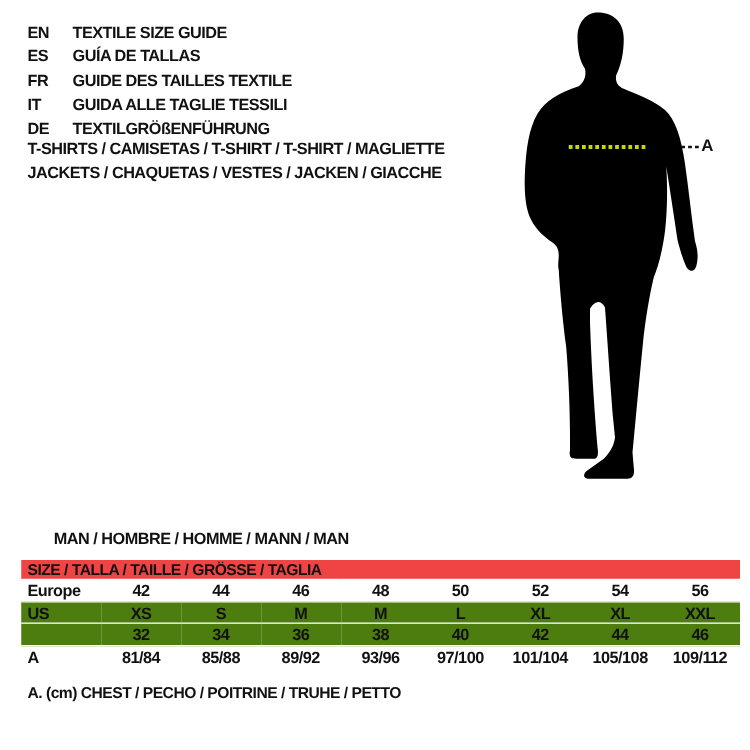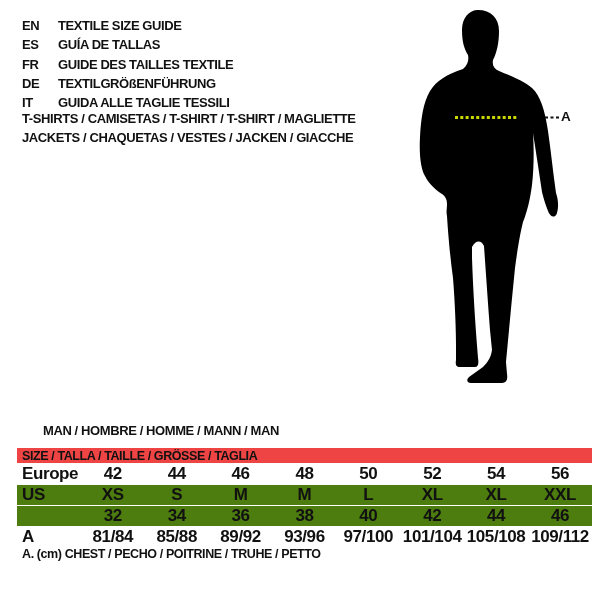--- a/index.html
+++ b/index.html
@@ -33,21 +33,21 @@
   .size-table{
     position:absolute;left:17px;top:448px;width:575px;
     border-collapse:collapse;table-layout:fixed;
   }
   .size-table th{
     background:#ef4444;height:15px;text-align:left;
     font-size:12.5px;font-weight:700;letter-spacing:-0.4px;
     padding:0 0 0 5px;
   }
   .size-table td{
-    height:16.7px;padding:0;font-size:17px;font-weight:700;letter-spacing:-0.4px;
+    height:16.7px;padding:0;font-size:13px;font-weight:700;letter-spacing:-0.4px;
     text-align:center;vertical-align:middle;white-space:nowrap;
   }
   .size-table td.row-label{text-align:left;padding-left:5px;width:68px;}
   .size-table tr.shaded td{background:#4d7c0f;}
   .size-table tr{border-bottom:1px solid #ffffff;}
 
   
   .footnote{position:absolute;left:22px;top:547px;font-size:12.5px;white-space:nowrap;}
 </style>
 </head>
@@ -60,26 +60,26 @@
   </div>
   <div class="lang-row">
     <span class="lang-code">ES</span>
     <span class="lang-name">GUÍA DE TALLAS</span>
   </div>
   <div class="lang-row">
     <span class="lang-code">FR</span>
     <span class="lang-name">GUIDE DES TAILLES TEXTILE</span>
   </div>
   <div class="lang-row">
+    <span class="lang-code">IT</span>
+    <span class="lang-name">GUIDA ALLE TAGLIE TESSILI</span>
+  </div>
+  <div class="lang-row">
     <span class="lang-code">DE</span>
     <span class="lang-name">TEXTILGRÖßENFÜHRUNG</span>
-  </div>
-  <div class="lang-row">
-    <span class="lang-code">IT</span>
-    <span class="lang-name">GUIDA ALLE TAGLIE TESSILI</span>
   </div>
 </div>
 
 <div class="categories">
   <div class="cat-line txt">T-SHIRTS / CAMISETAS / T-SHIRT / T-SHIRT / MAGLIETTE</div>
   <div class="cat-line txt">JACKETS / CHAQUETAS / VESTES / JACKEN / GIACCHE</div>
 </div>
 
 <svg class="figure-svg" viewBox="0 0 205 410" aria-hidden="true">
   <path d="M83 10

